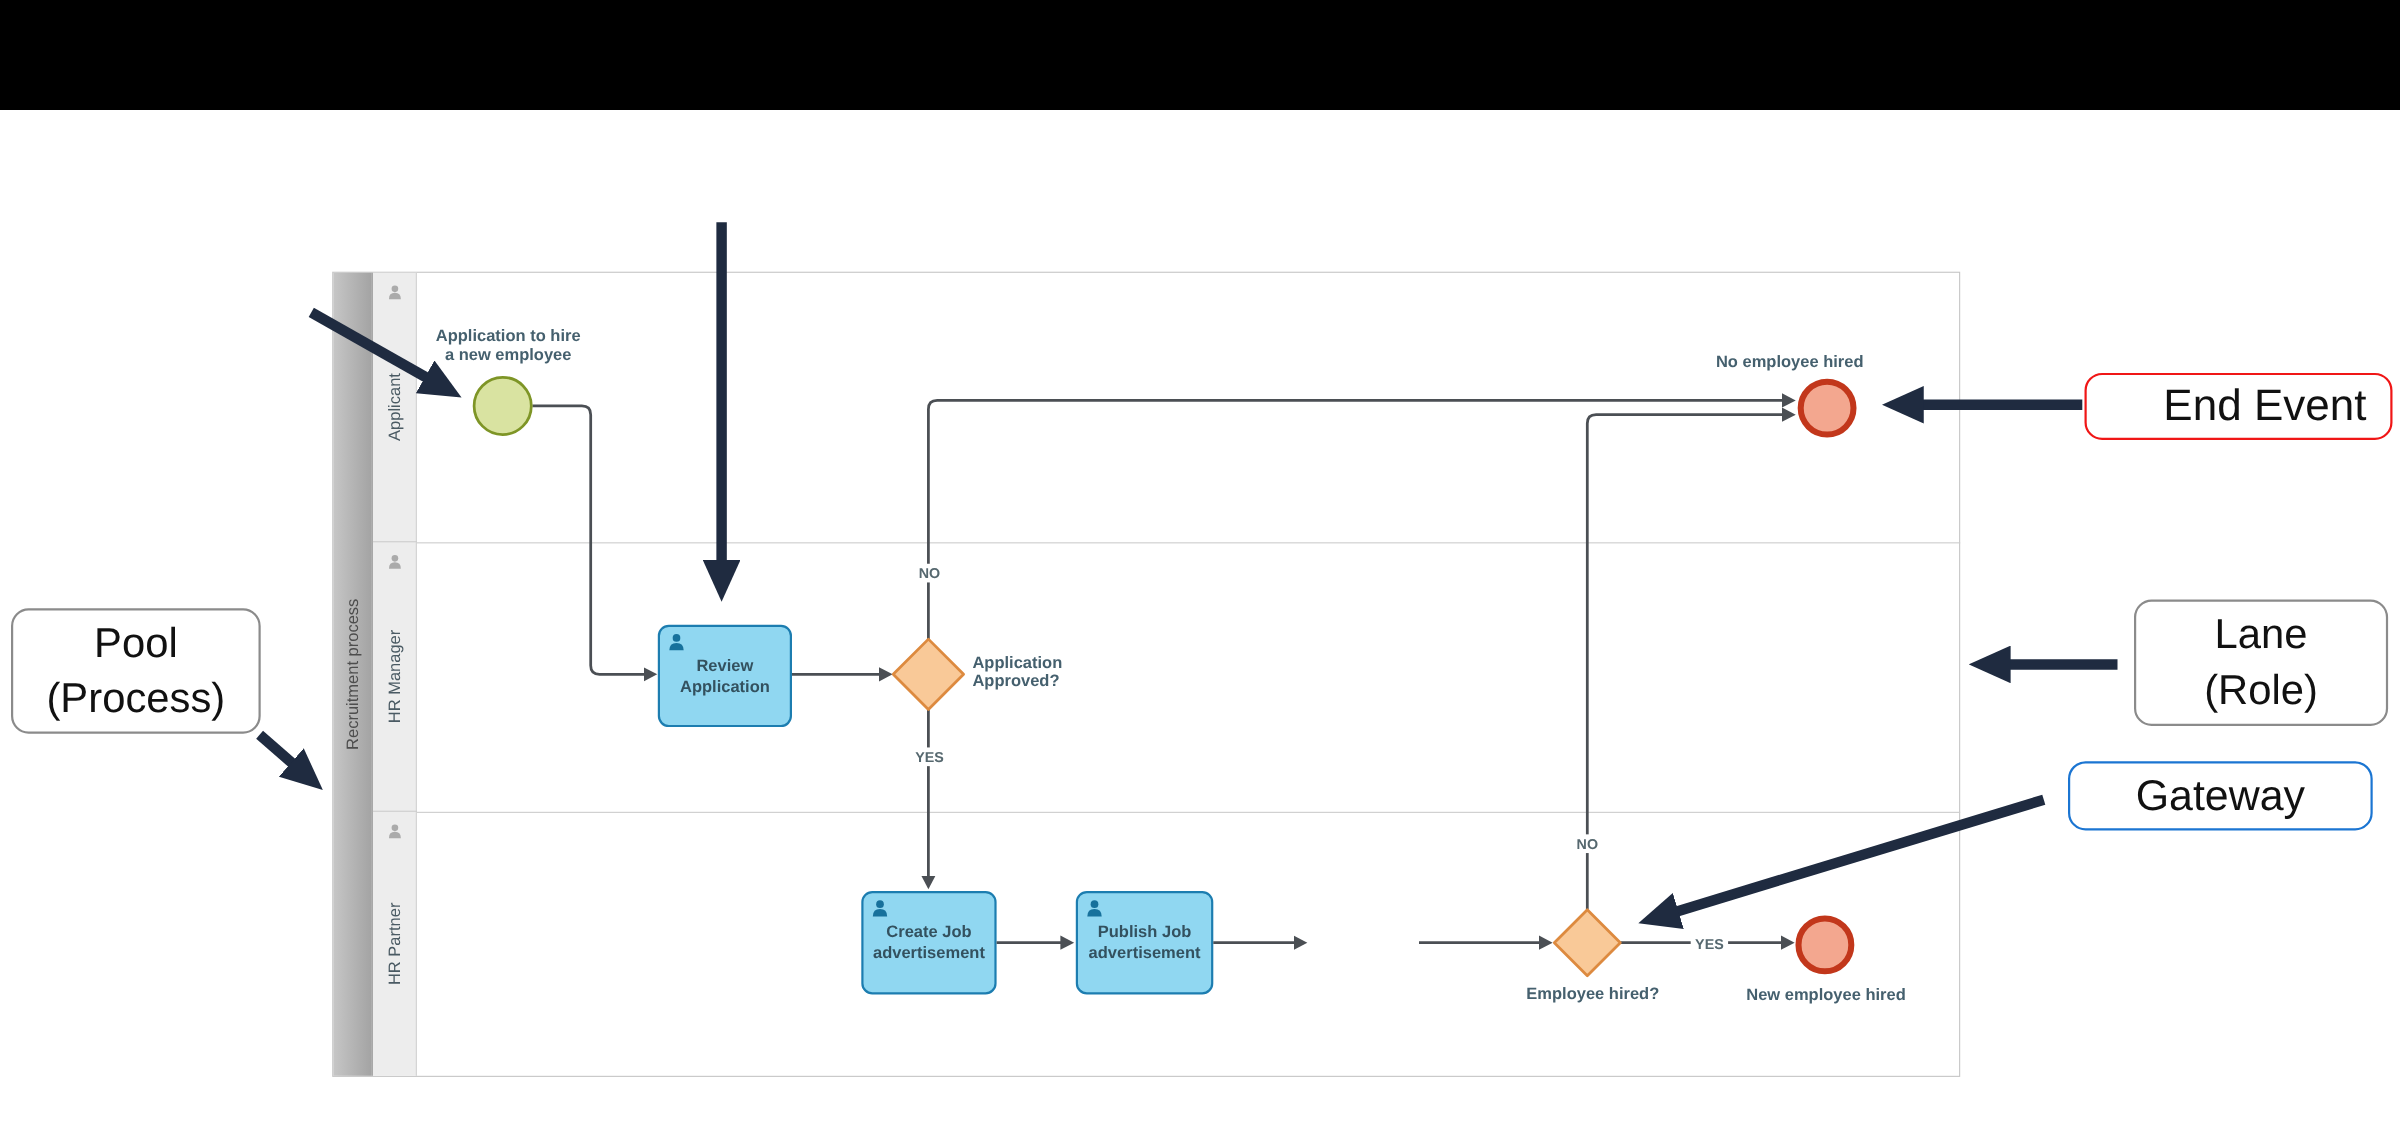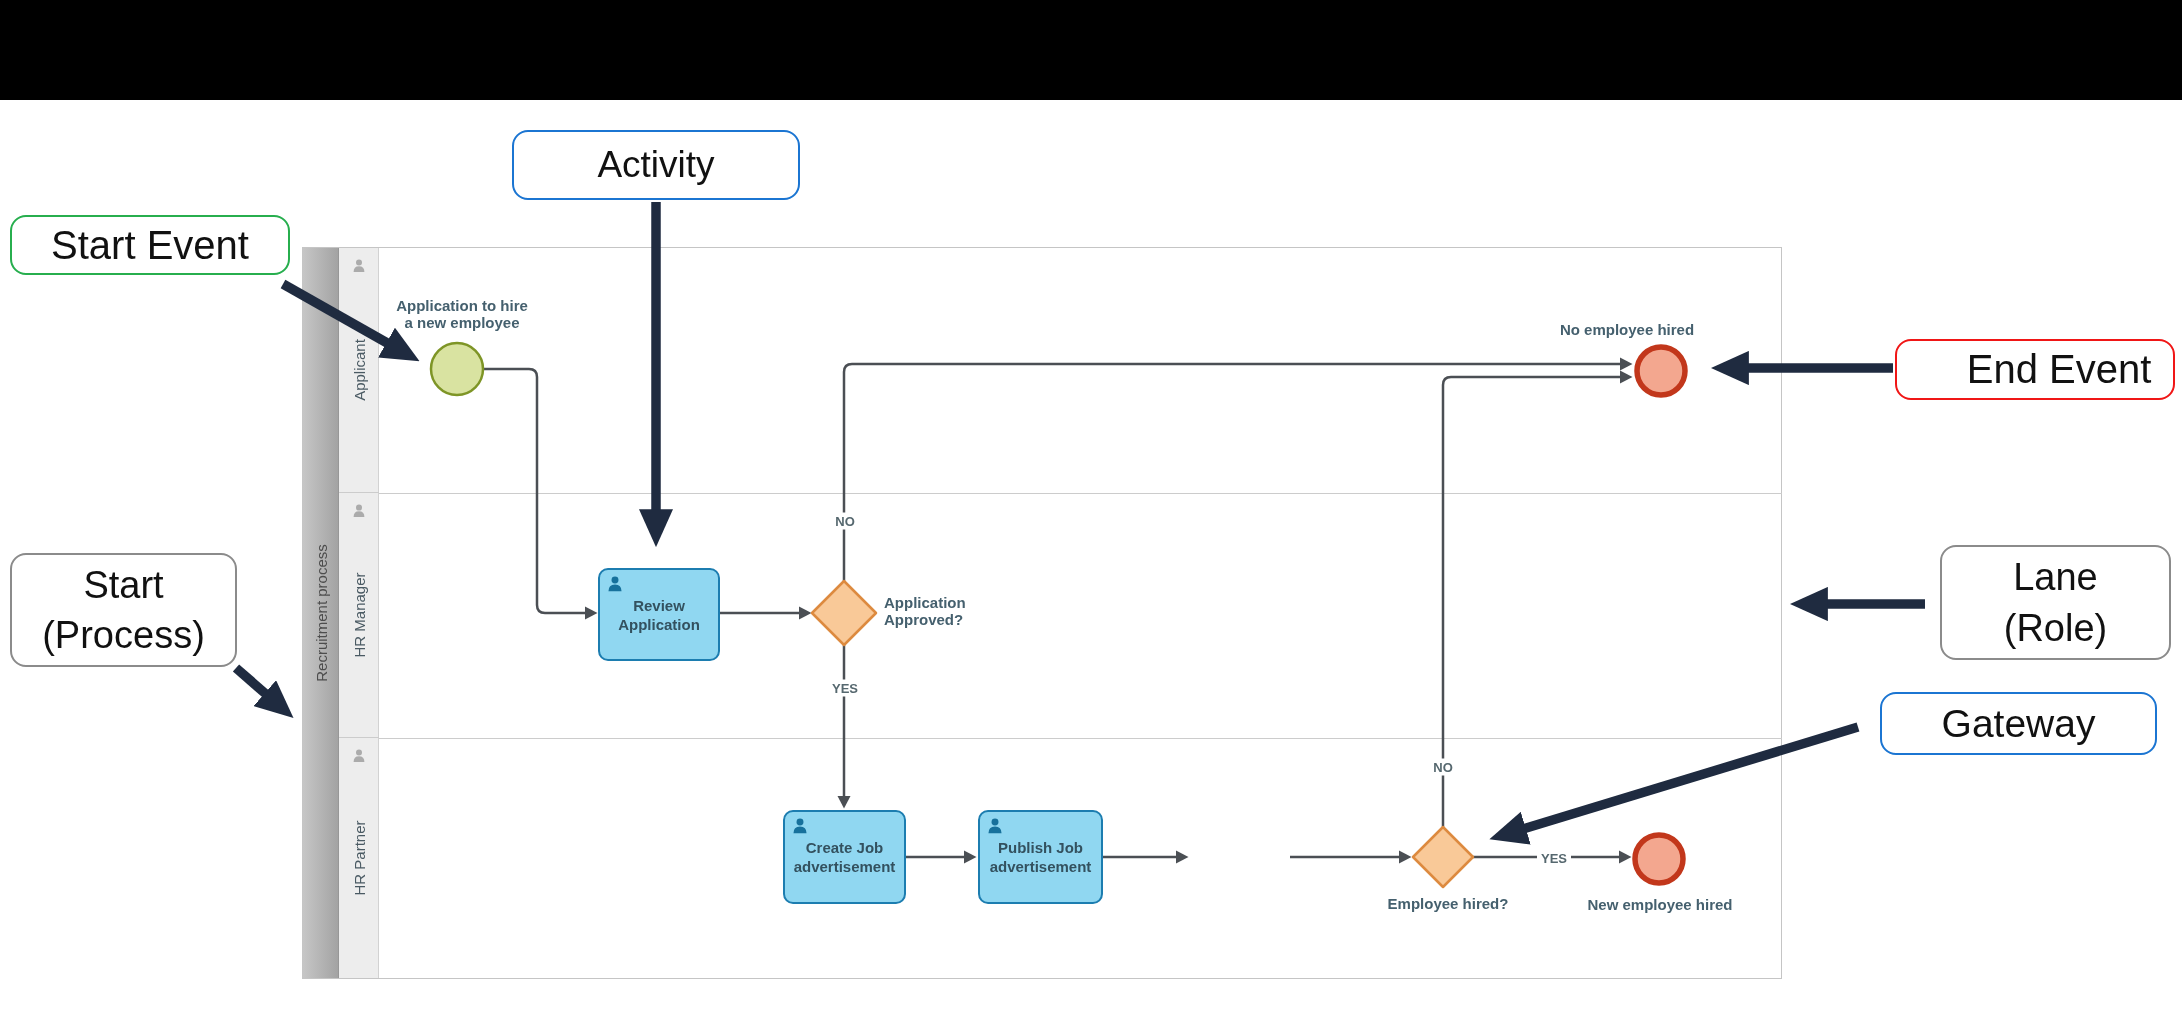--- a/index.html
+++ b/index.html
@@ -185,26 +185,24 @@
   <div class="dlabel html-top" style="left:1368px;top:895px;width:160px;">Employee hired?</div>
 
   <div class="dlabel html-top" style="left:1539px;top:321px;width:176px;">No employee hired</div>
   <div class="dlabel html-top" style="left:1570px;top:896px;width:180px;">New employee hired</div>
 
   <span class="flowtag html-top" style="left:845px;top:521px;">NO</span>
   <span class="flowtag html-top" style="left:845px;top:688px;">YES</span>
   <span class="flowtag html-top" style="left:1443px;top:767px;">NO</span>
   <span class="flowtag html-top" style="left:1554px;top:858px;">YES</span>
 
-  <div class="callout single cb-blue html-top" style="left:512px;top:130px;width:288px;height:70px;font-size:37px;">Activity</div>
-
-  <div class="callout single cb-green html-top" style="left:10px;top:215px;width:280px;height:60px;">Start Event</div>
+
 
   <div class="callout double cb-gray html-top" style="left:10px;top:553px;width:227px;height:114px;">
-    <div>Start</div>
+    <div>Pool</div>
     <div>(Process)</div>
   </div>
 
   <div class="callout single cb-red html-top" style="left:1895px;top:339px;width:280px;height:61px;padding-left:48px;">End Event</div>
 
   <div class="callout double cb-gray html-top" style="left:1940px;top:545px;width:231px;height:115px;align-items:center;">
     <div>Lane</div>
     <div>(Role)</div>
   </div>
 

